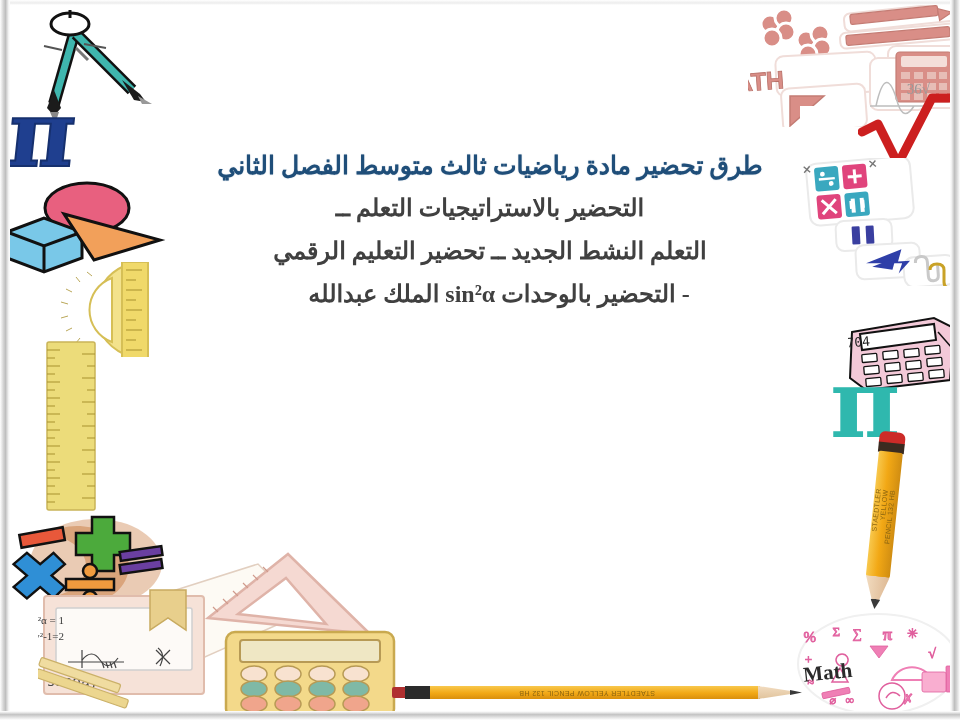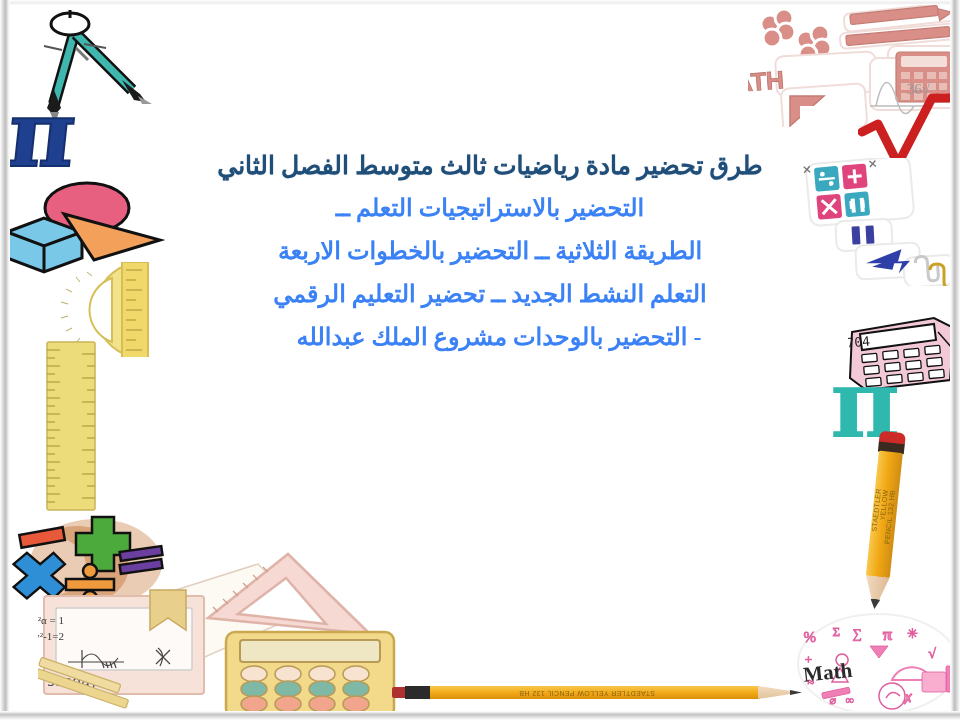--- a/index.html
+++ b/index.html
@@ -21,21 +21,21 @@
     z-index:60;}
   .edge-top{position:absolute;left:0;top:0;width:960px;height:5px;
     background:linear-gradient(to bottom,#ffffff 0%,#ececec 60%,#ffffff 100%);z-index:60;}
 
   
   #textblock{position:absolute;left:180px;top:150px;width:620px;
     text-align:center;z-index:40;}
   #title{color:#1F4E79;font-weight:bold;font-size:25px;line-height:31px;
     font-family:"Liberation Serif","DejaVu Serif",serif;
     text-shadow:0 0 1px rgba(31,78,121,.5);margin:0 0 7px 0;}
-  .bodyline{color:#3b82f6;font-weight:bold;font-size:24px;line-height:31px;
+  .bodyline{color:#404040;font-weight:bold;font-size:24px;line-height:31px;
     font-family:"Liberation Serif","DejaVu Serif",serif;margin:12px;
     white-space:nowrap;}
   .bodyline.indent1{padding-left:18px;}
   .bodyline.indent2{padding-left:46px;}
 
   
   .art{position:absolute;z-index:10;}
 
   
   .pi-glyph{font-family:"DejaVu Serif","Liberation Serif",serif;font-weight:bold;}
@@ -344,23 +344,22 @@
       <path d="M90 86 q6 -10 14 -2" fill="none" stroke="#e0609e" stroke-width="1.5"></path>
       <path d="M44 56 l8 14 l-16 0 z" fill="none" stroke="#e0609e" stroke-width="1.5"></path>
       <path d="M46 54 a6 6 0 1 1 .1 0" fill="none" stroke="#e0609e" stroke-width="1.5"></path>
     </g>
     <text x="56" y="62" fill="#2b2b2b" font-size="21" font-weight="bold" font-family="Liberation Serif,serif" transform="rotate(-6 82 56)">Math</text>
   </svg>
 
   <div id="textblock">
     <div id="title">طرق تحضير مادة رياضيات ثالث متوسط الفصل الثاني</div>
     <p class="bodyline">التحضير بالاستراتيجيات التعلم ــ</p>
-    <p class="bodyline">الطريقة الثلاثية ــ التحضير بالخطوات الاربعة</p>
     <p class="bodyline">التعلم النشط الجديد ــ تحضير التعليم الرقمي</p>
-    <p class="bodyline indent1">-    التحضير بالوحدات مشروع الملك عبدالله</p>
+    <p class="bodyline indent1">-    التحضير بالوحدات sin²α الملك عبدالله</p>
   </div>
 
   <div class="edge-top"></div>
   <div class="edge-left"></div>
   <div class="edge-right"></div>
   <div class="edge-bottom"></div>
 
 </div>
 
 </body></html>

